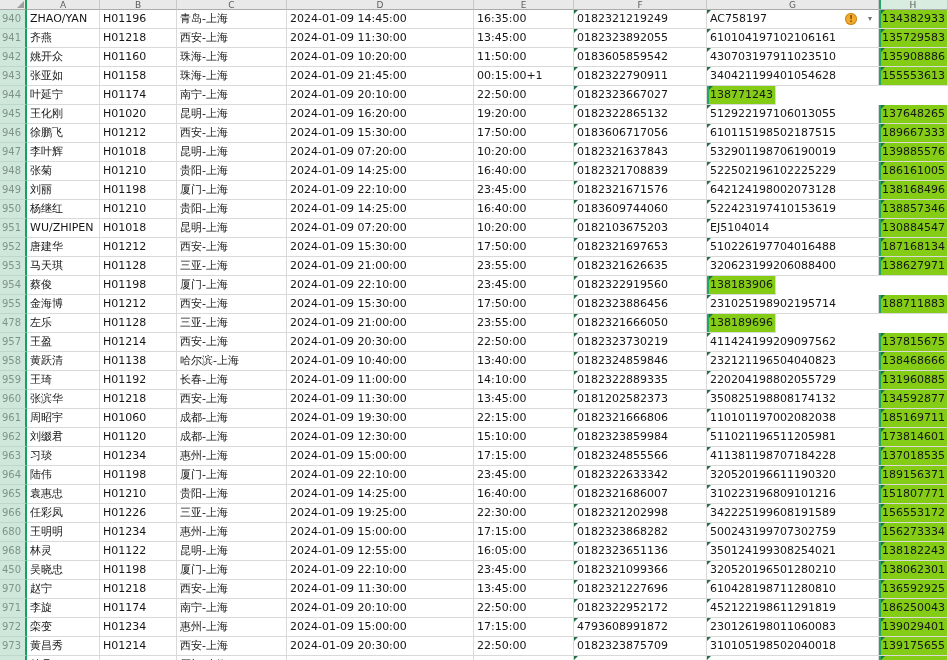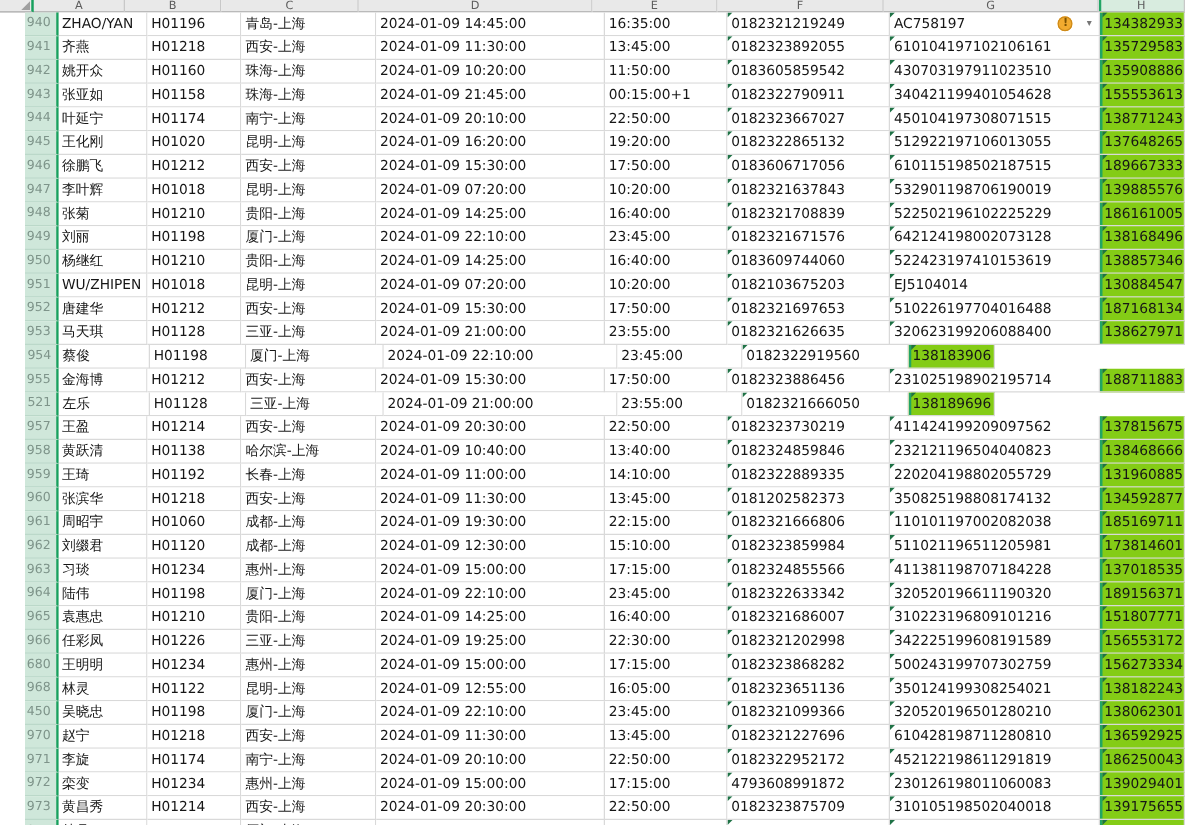--- a/index.html
+++ b/index.html
@@ -14,21 +14,21 @@
           border-bottom:1px solid #ababab;position:relative;}
   .corner::after{content:"";position:absolute;right:1px;bottom:1px;width:0;height:0;
                  border-bottom:7px solid #9f9f9f;border-left:7px solid transparent;}
   .hdrH{background:#d8ecdf;box-shadow:inset 2px 0 0 #22a565;}
   
   .row{display:flex;height:19px;}
   .cell{box-sizing:border-box;height:19px;line-height:18px;font-size:11px;color:#161616;
         border-right:1px solid #d9d9d9;border-bottom:1px solid #d9d9d9;padding-left:3px;
         white-space:nowrap;overflow:hidden;position:relative;background:#fff;}
   .rowhdr{width:27px;background:#cfe7da;color:#7e948a;font-size:10px;text-align:right;
-          padding:0 4px 0 0;border-right:2px solid #18a05e;border-bottom:1px solid #bbd8c9;margin-left:20px;}
+          padding:0 4px 0 0;border-right:2px solid #18a05e;border-bottom:1px solid #bbd8c9;}
   .cA{width:73px}.cB{width:77px}.cC{width:110px}.cD{width:187px}
   .cE{width:100px}.cF{width:133px}.cG{width:172px}
   .cH{width:69px;background:#84cc16;box-shadow:inset 2px 0 0 #22a565;}
   .wHdrA{width:73px}.wHdrB{width:77px}.wHdrC{width:110px}.wHdrD{width:187px}
   .wHdrE{width:100px}.wHdrF{width:133px}.wHdrG{width:172px}.wHdrH{width:69px}
   
   .gtri{position:absolute;top:0;left:0;width:0;height:0;
         border-top:4px solid #1f7246;border-right:4px solid transparent;}
   .cH .gtri{left:2px;}
   
@@ -100,21 +100,20 @@
     <div class="cell cH"><i class="gtri"></i>155553613</div>
   </div>
       <div class="row">
     <div class="cell rowhdr">944</div>
     <div class="cell cA">叶延宁</div>
     <div class="cell cB">H01174</div>
     <div class="cell cC">南宁-上海</div>
     <div class="cell cD">2024-01-09 20:10:00</div>
     <div class="cell cE">22:50:00</div>
     <div class="cell cF"><i class="gtri"></i>0182323667027</div>
-    <div class="cell cG"><i class="gtri"></i>450104197308071515</div>
     <div class="cell cH"><i class="gtri"></i>138771243</div>
   </div>
       <div class="row">
     <div class="cell rowhdr">945</div>
     <div class="cell cA">王化刚</div>
     <div class="cell cB">H01020</div>
     <div class="cell cC">昆明-上海</div>
     <div class="cell cD">2024-01-09 16:20:00</div>
     <div class="cell cE">19:20:00</div>
     <div class="cell cF"><i class="gtri"></i>0182322865132</div>
@@ -224,21 +223,21 @@
     <div class="cell cA">金海博</div>
     <div class="cell cB">H01212</div>
     <div class="cell cC">西安-上海</div>
     <div class="cell cD">2024-01-09 15:30:00</div>
     <div class="cell cE">17:50:00</div>
     <div class="cell cF"><i class="gtri"></i>0182323886456</div>
     <div class="cell cG"><i class="gtri"></i>231025198902195714</div>
     <div class="cell cH"><i class="gtri"></i>188711883</div>
   </div>
       <div class="row">
-    <div class="cell rowhdr">521</div>
+    <div class="cell rowhdr">478</div>
     <div class="cell cA">左乐</div>
     <div class="cell cB">H01128</div>
     <div class="cell cC">三亚-上海</div>
     <div class="cell cD">2024-01-09 21:00:00</div>
     <div class="cell cE">23:55:00</div>
     <div class="cell cF"><i class="gtri"></i>0182321666050</div>
     <div class="cell cH"><i class="gtri"></i>138189696</div>
   </div>
       <div class="row">
     <div class="cell rowhdr">957</div>

